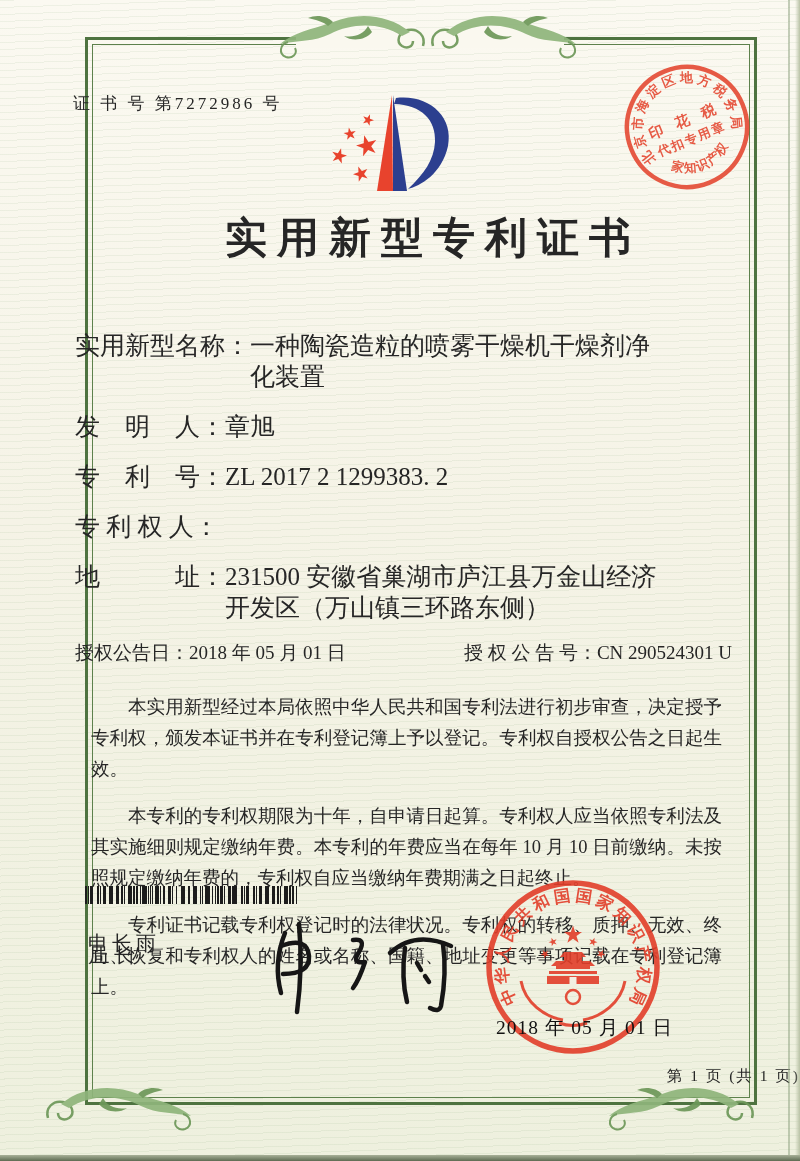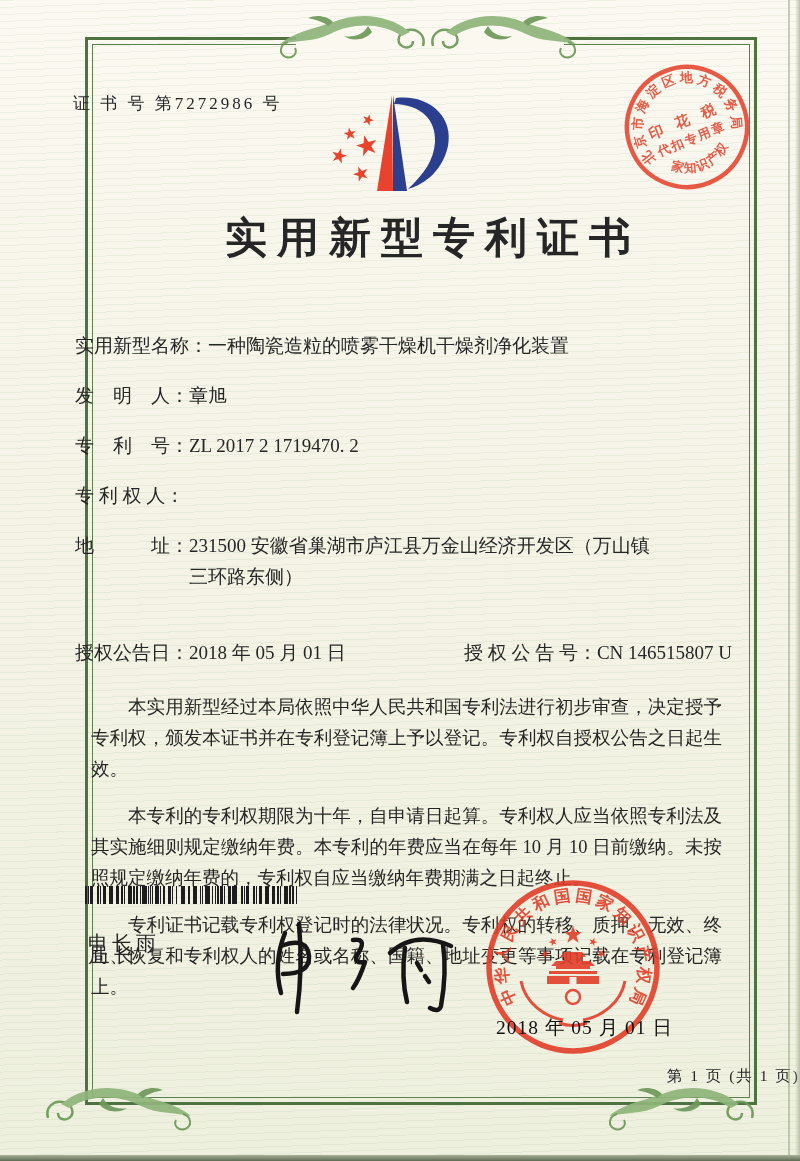--- a/index.html
+++ b/index.html
@@ -19,21 +19,21 @@
   
   .scan-bottom{position:absolute;left:0;right:0;bottom:0;height:6px;background:linear-gradient(0deg,#5e6b52,#a8b198);}
   .scan-right{position:absolute;top:0;bottom:0;right:0;width:5px;background:linear-gradient(90deg,rgba(0,0,0,0),#b9c2a6);}
   .edge-line{position:absolute;top:0;bottom:6px;right:10px;width:2px;background:#8ba07e;opacity:.5;}
   
   .cert-no{position:absolute;left:73px;top:92px;font-size:17px;letter-spacing:3px;}
   .logo{position:absolute;left:330px;top:90px;}
   .title{position:absolute;left:0;top:210px;width:100%;text-align:center;
          font-size:42px;font-weight:bold;letter-spacing:10px;text-indent:10px;margin-left:28px;}
   
-  .fields{position:absolute;left:75px;top:330px;width:590px;font-size:19px;}
+  .fields{position:absolute;left:75px;top:330px;width:590px;font-size:25px;}
   .frow{display:flex;align-items:flex-start;line-height:31px;margin-bottom:19px;}
   .flabel{white-space:pre;flex:0 0 auto;}
   .fvalue{flex:1 1 auto;}
   .grant-row{position:absolute;left:75px;top:638px;right:68px;display:flex;
              justify-content:space-between;font-size:19px;line-height:30px;}
   
   .paras{position:absolute;left:75px;top:676px;right:62px;font-size:18.5px;line-height:31px;
          text-align:justify;}
   .paras p{margin:16px;text-indent:2em;font-style:normal;}
   
@@ -103,34 +103,34 @@
     <div class="frow">
       <span class="flabel">实用新型名称：</span>
       <span class="fvalue">一种陶瓷造粒的喷雾干燥机干燥剂净化装置</span>
     </div>
     <div class="frow">
       <span class="flabel">发　明　人：</span>
       <span class="fvalue">章旭</span>
     </div>
     <div class="frow">
       <span class="flabel">专　利　号：</span>
-      <span class="fvalue">ZL 2017 2 1719470. 2</span>
+      <span class="fvalue">ZL 2017 2 1299383. 2</span>
     </div>
     <div class="frow">
       <span class="flabel">专 利 权 人：</span>
     </div>
     <div class="frow">
       <span class="flabel">地　　　址：</span>
       <span class="fvalue">231500 安徽省巢湖市庐江县万金山经济开发区（万山镇三环路东侧）</span>
     </div>
   </div>
 
   <div class="grant-row">
     <span><span>授权公告日：</span><span>2018 年 05 月 01 日</span></span>
-    <span><span>授 权 公 告 号：</span><span>CN 146515807 U</span></span>
+    <span><span>授 权 公 告 号：</span><span>CN 290524301 U</span></span>
   </div>
 
   <div class="paras">
     <p>本实用新型经过本局依照中华人民共和国专利法进行初步审查，决定授予专利权，颁发本证书并在专利登记簿上予以登记。专利权自授权公告之日起生效。</p>
     <p>本专利的专利权期限为十年，自申请日起算。专利权人应当依照专利法及其实施细则规定缴纳年费。本专利的年费应当在每年 10 月 10 日前缴纳。未按照规定缴纳年费的，专利权自应当缴纳年费期满之日起终止。</p>
     <p>专利证书记载专利权登记时的法律状况。专利权的转移、质押、无效、终止、恢复和专利权人的姓名或名称、国籍、地址变更等事项记载在专利登记簿上。</p>
   </div>
 
   <div class="barcode"></div>
 

